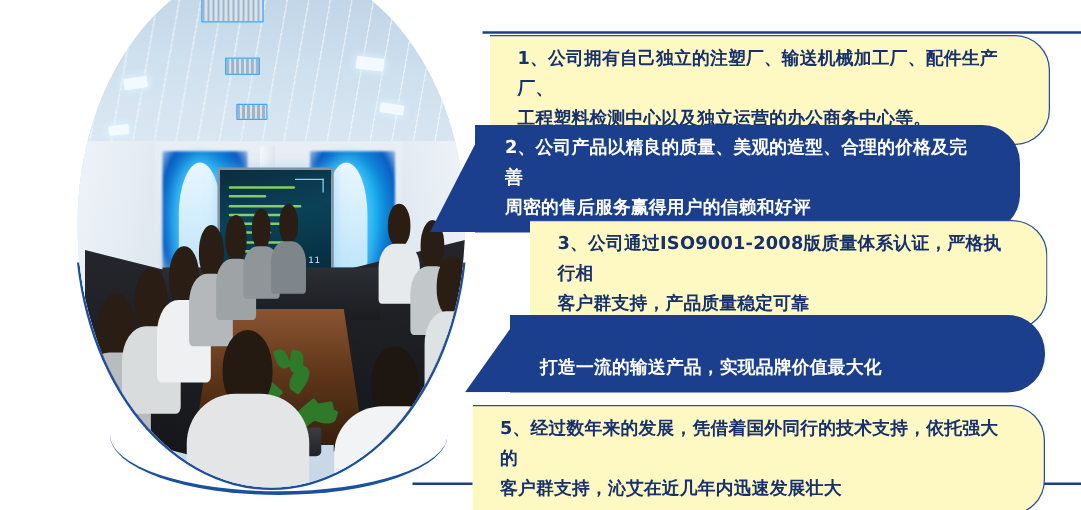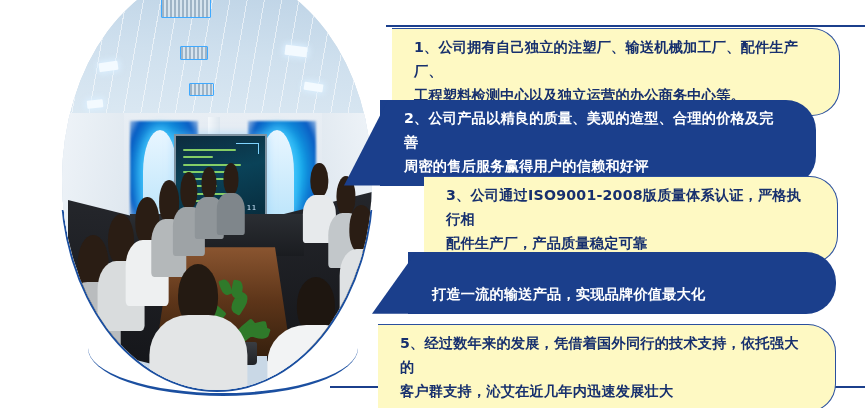--- a/index.html
+++ b/index.html
@@ -385,21 +385,21 @@
     <div class="block solid b2">
       <span class="txt">
         <span>2、公司产品以精良的质量、美观的造型、合理的价格及完善</span><br>
         <span>周密的售后服务赢得用户的信赖和好评</span>
       </span>
     </div>
 
     <div class="block outline b3">
       <span class="txt">
         <span>3、公司通过ISO9001-2008版质量体系认证，严格执行相</span><br>
-        <span>配件生产厂，产品质量稳定可靠</span>
+        <span>客户群支持，产品质量稳定可靠</span>
       </span>
     </div>
 
     <div class="block solid b4">
       <span class="txt">
         <br>
         <span>打造一流的输送产品，实现品牌价值最大化</span>
       </span>
     </div>
 

